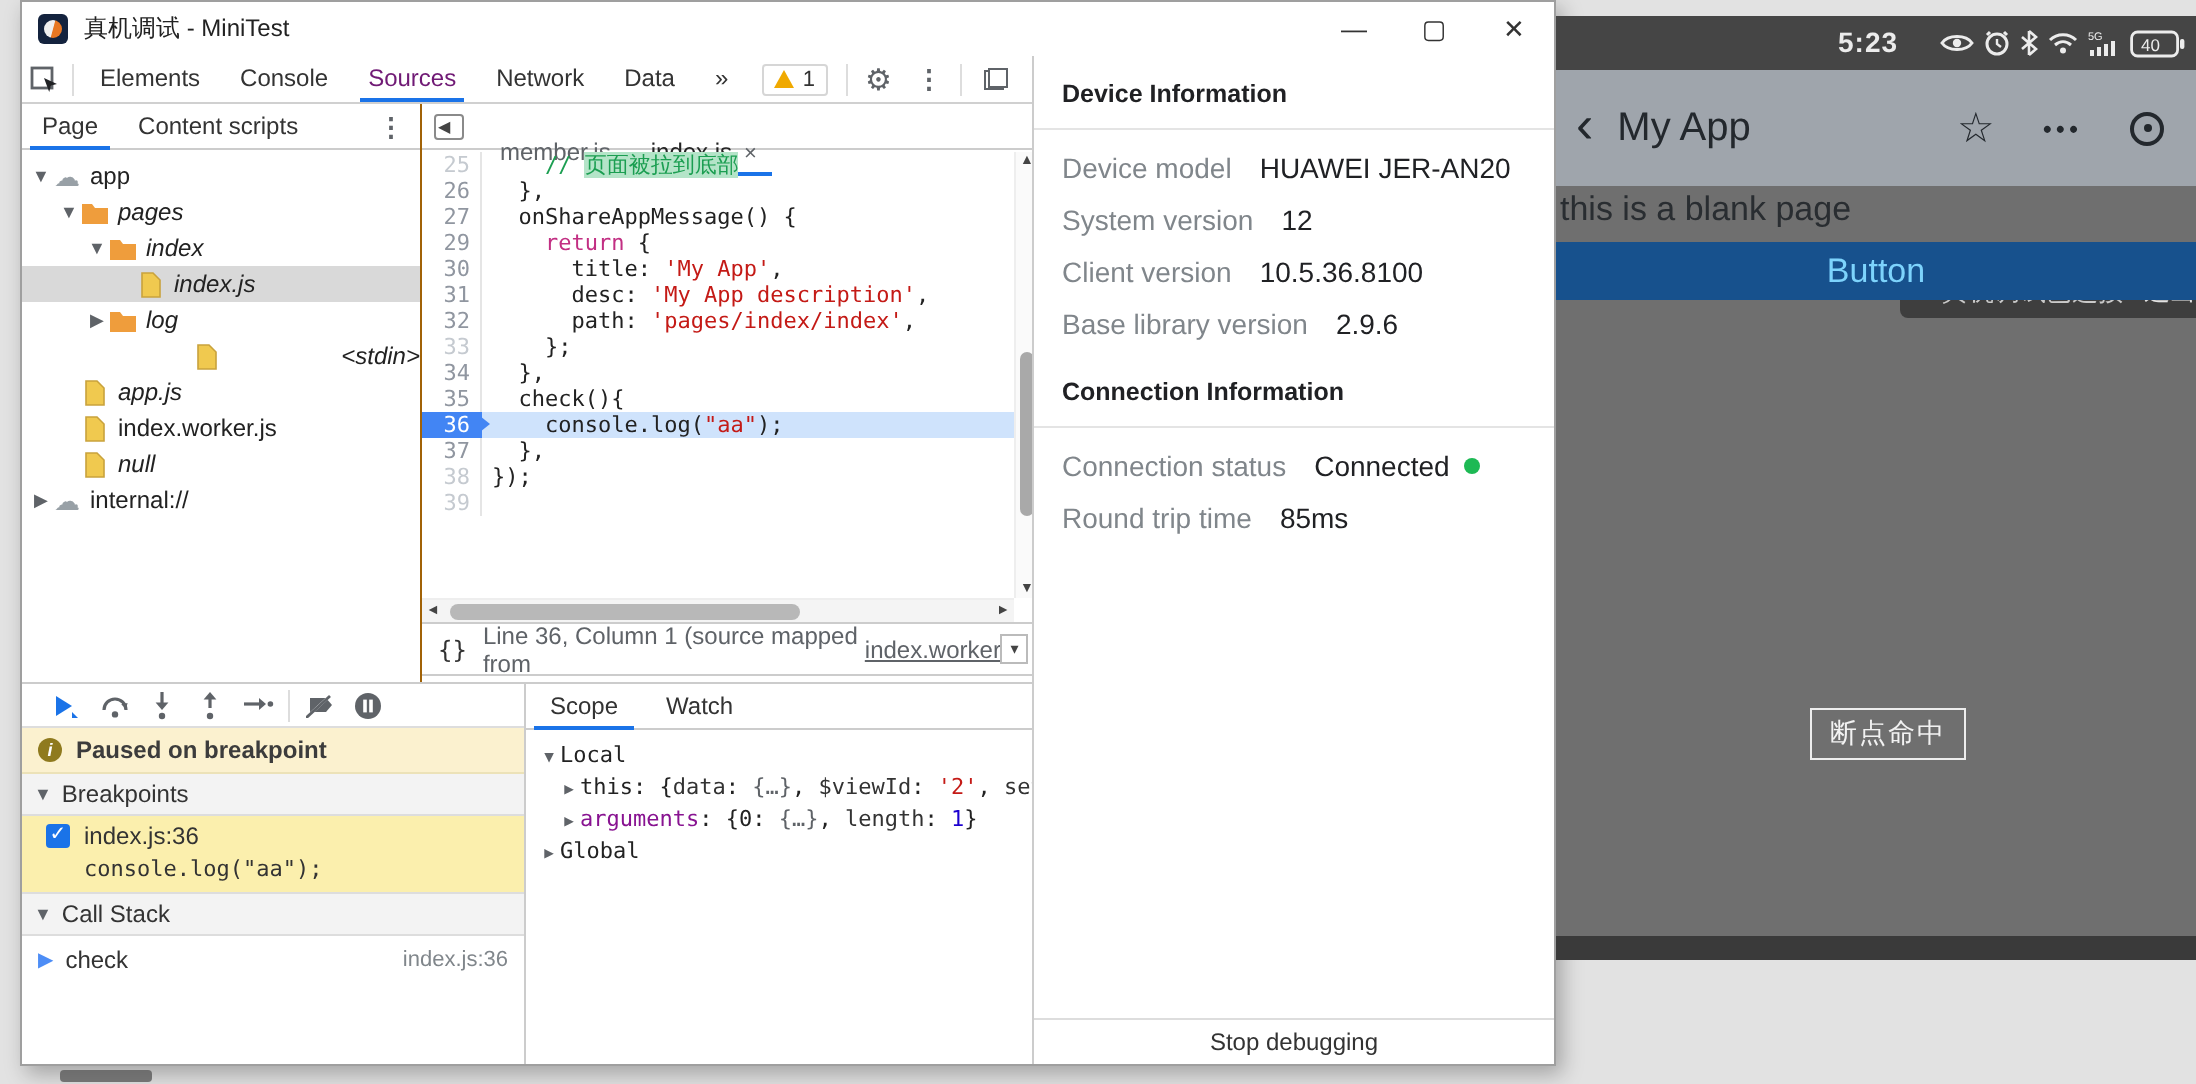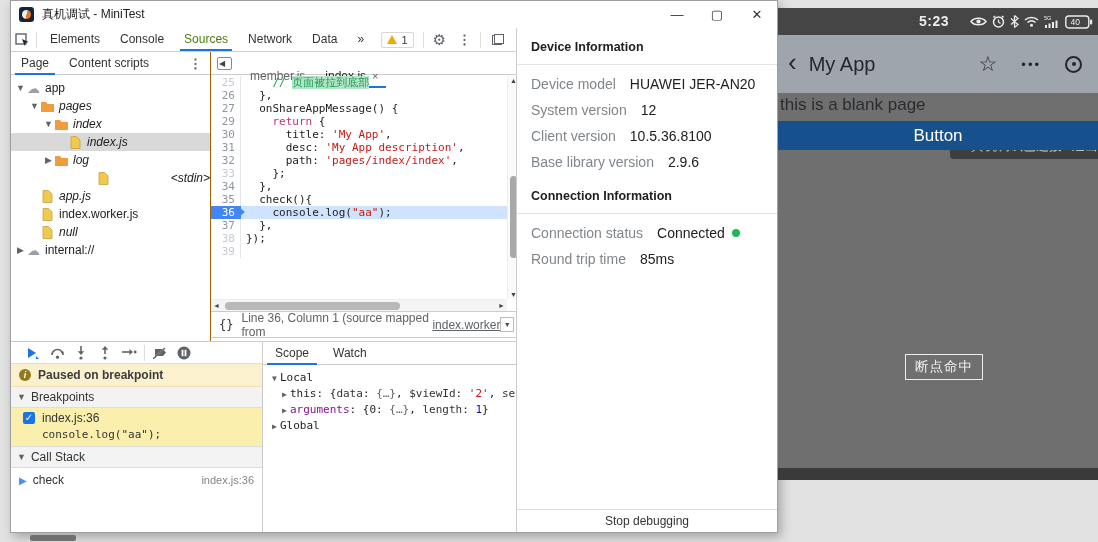--- a/index.html
+++ b/index.html
@@ -15,21 +15,21 @@
         background:linear-gradient(105deg,#f0f0f0 48%,#e87722 52%); }
   .win-title { font-size:12px; color:#222; margin-left:8px; }
   .win-controls { margin-left:auto; display:flex; }
   .win-btn { width:40px; height:26px; display:flex; align-items:center; justify-content:center; font-size:13px; color:#333; cursor:pointer; }
 
   .toolbar { position:absolute; left:0; top:27px; width:507px; height:24px; border-bottom:1px solid #d0d0d0;
         display:flex; align-items:center; background:#fff; }
   .tb-icon { width:22px; display:flex; justify-content:center; align-items:center; cursor:pointer; }
   .tb-sep { width:1px; height:16px; background:#ddd; margin:0 3px; }
   .dt-tab { padding:0 10px; height:23px; line-height:23px; font-size:12px; color:#333; cursor:pointer; position:relative; }
-  .dt-tab.active { color:#4d7c0f; }
+  .dt-tab.active { color:#701a75; }
   .dt-tab.active::after { content:""; position:absolute; left:6px; right:6px; bottom:0; height:2px; background:#1a73e8; }
   .tb-right { margin-left:auto; display:flex; align-items:center; padding-right:6px; }
   .warn-badge { display:flex; align-items:center; border:1px solid #d6d6d6; border-radius:2px; background:#fff;
         padding:1px 5px; margin-right:6px; cursor:pointer; }
   .warn-tri { width:0; height:0; border-left:5px solid transparent; border-right:5px solid transparent;
         border-bottom:9px solid #f0a900; margin-right:4px; position:relative; }
   .warn-count { font-size:11px; color:#333; }
   .gear { font-size:15px; color:#5f6368; cursor:pointer; margin:0 6px; }
   .kebab { font-size:13px; color:#5f6368; font-weight:bold; cursor:pointer; margin:0 6px; }
   .undock { width:12px; height:11px; position:relative; margin:0 8px; cursor:pointer; }
@@ -136,21 +136,21 @@
   .p-star { font-size:21px; cursor:pointer; }
   .p-dots { font-size:13px; letter-spacing:2px; cursor:pointer; }
   .p-record { width:17px; height:17px; border:2px solid #23282d; border-radius:50%; position:relative; cursor:pointer; }
   .p-record::after { content:""; position:absolute; left:4.5px; top:4.5px; width:4px; height:4px; border-radius:50%; background:#23282d; }
   .p-blank { position:absolute; left:2px; top:87px; font-size:17px; color:#292d31; }
   .p-toast { position:absolute; right:0; top:87px; width:148px; height:26px; background:#3e3e3e; border-radius:4px 0 0 4px;
         display:flex; align-items:center; font-size:13px; color:#c9c9c9; cursor:pointer;margin-top:38px; }
   .toast-dot { width:5px; height:5px; border-radius:50%; background:#2fbf4f; margin:0 7px 0 9px; }
   .toast-exit { color:#e2e2e2; margin-left:10px; }
   .p-button { position:absolute; left:0; top:113px; right:0; height:29px; background:#17518d; display:flex;
-        align-items:center; justify-content:center; font-size:17px; color:#ffffff; cursor:pointer; }
+        align-items:center; justify-content:center; font-size:17px; color:#7dd3fc; cursor:pointer; }
   .p-bphit { position:absolute; left:127px; top:346px; border:1px solid #ededed; color:#f2f2f2; font-size:13.5px;
         padding:3px 9px; letter-spacing:1px; }
   .p-bottom { position:absolute; left:0; bottom:0; right:0; height:12px; background:#3a3a3a; }
 
   .bg-frag { position:absolute; left:30px; top:535px; width:46px; height:6px; background:#5a5a5a; border-radius:2px; opacity:.8; }
   svg { display:block; }
 </style>
 </head>
 <body>
 

